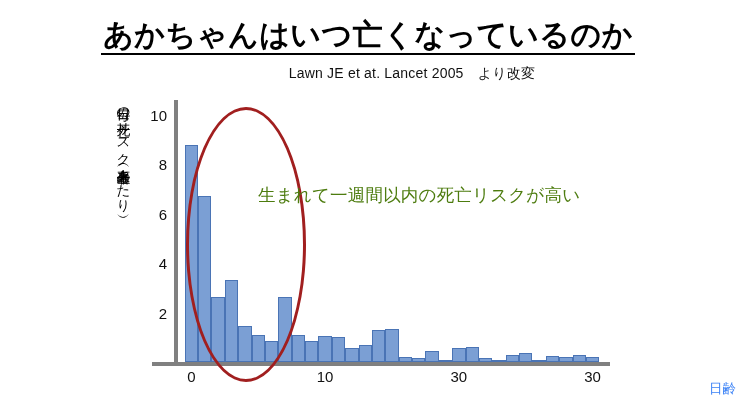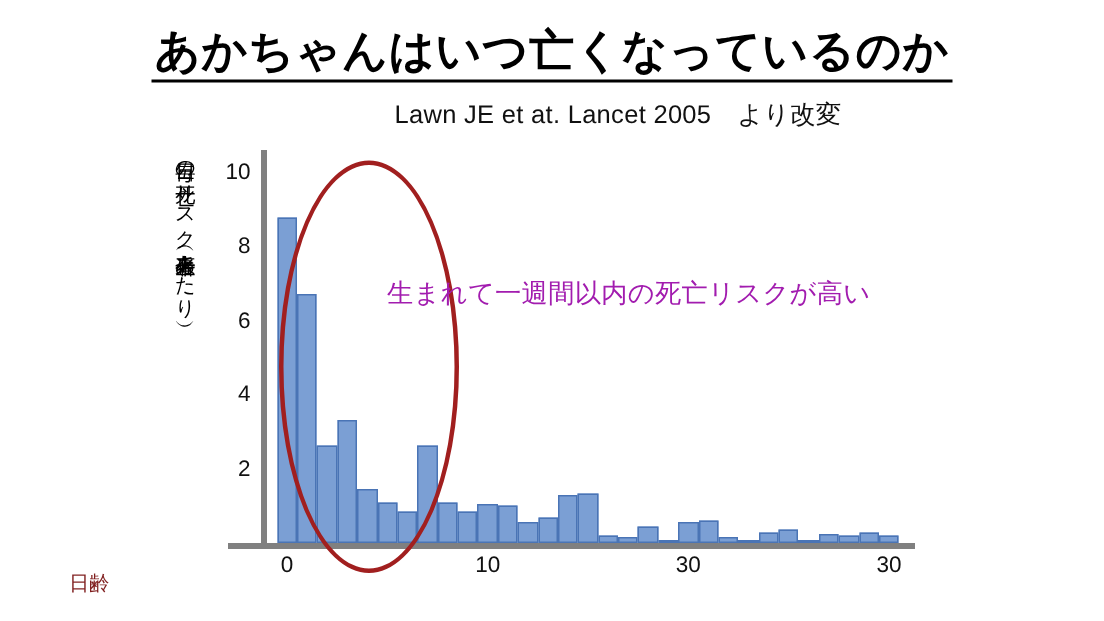--- a/index.html
+++ b/index.html
@@ -17,21 +17,21 @@
   .title{
     display:inline-block;
     font-size:30px;line-height:1.12;color:#000;
     letter-spacing:0.5px;
     border-bottom:2px solid #000;
     padding:0 2px 1px 2px;
     white-space:nowrap;
   }
   .subtitle{
     position:absolute;top:65px;left:0;right:0;text-align:center;
-    font-size:17px;color:#111;letter-spacing:0.2px;
+    font-size:14px;color:#111;letter-spacing:0.2px;
     padding-left:88px;
   }
 
   
   .plot{
     position:absolute;
     left:174px;top:100px;
     width:432px;height:262px;
   }
   .axis-v{
@@ -71,28 +71,28 @@
   .ylabel{
     position:absolute;left:108px;top:98px;
     width:22px;
     font-size:13.5px;line-height:1.04;color:#000;
     writing-mode:vertical-rl;
     text-orientation:upright;
     white-space:nowrap;
     letter-spacing:0px;
   }
   .xlabel{
-    position:absolute;left:0;right:0;top:380px;text-align:left;
-    font-size:13.5px;color:#7f1d1d;padding-left:46px;
+    position:absolute;left:0;right:0;top:380px;text-align:right;
+    font-size:13.5px;color:#3b82f6;padding-left:46px;
   }
 
   
   .annot{
     position:absolute;left:258px;top:183px;
-    font-size:17.5px;color:#a21caf;white-space:nowrap;letter-spacing:0.2px;
+    font-size:17.5px;color:#4d7c0f;white-space:nowrap;letter-spacing:0.2px;
   }
   .ellipse{
     position:absolute;left:186px;top:107px;
     width:120px;height:275px;
     border:3.2px solid #a11f1f;
     border-radius:50%;
     box-sizing:border-box;
     background:transparent;
     pointer-events:none;
   }

